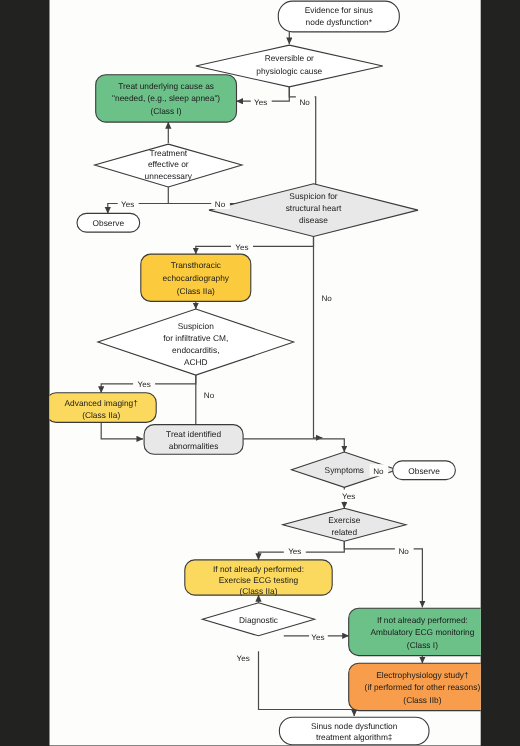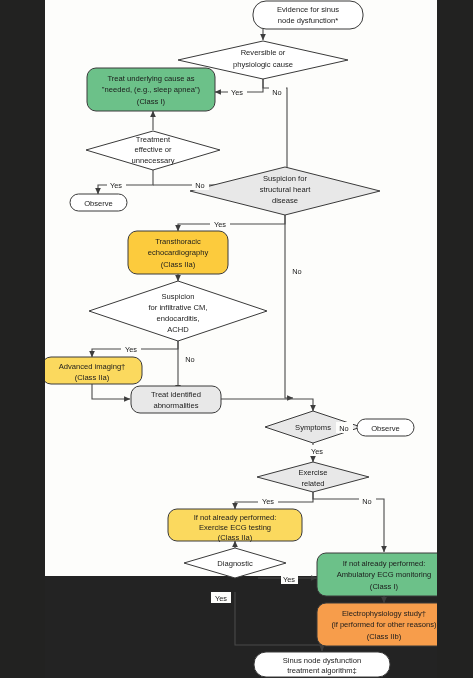--- a/index.html
+++ b/index.html
@@ -1,18 +1,18 @@
 <!DOCTYPE html>
 <html><head>
 <meta charset="utf-8">
 <style>
   html,body{margin:0;padding:0;background:#1e1e1e;}
   #page{position:relative;width:473px;height:678px;background:#232323;overflow:hidden;
         font-family:"Liberation Sans",sans-serif;}
-  #canvas{position:absolute;left:45px;top:0;width:392px;height:576px;background:#fdfdfb;}
+  #canvas{position:absolute;left:45px;top:0;width:392px;height:678px;background:#fdfdfb;}
   svg{display:block;}
   .bandL,.bandR{position:absolute;top:0;height:678px;background:#222221;}
   .bandL{left:0;width:45px;}
   .bandR{left:437px;width:36px;}
   text{font-family:"Liberation Sans",sans-serif;fill:#1b1b1b;}
   .nt{font-size:7.6px;}
   .lt{font-size:7.4px;}
   .shape{stroke:#3a3a3a;stroke-width:1;}
   .edge{stroke:#4a4a4a;stroke-width:1.1;fill:none;}
 </style>

